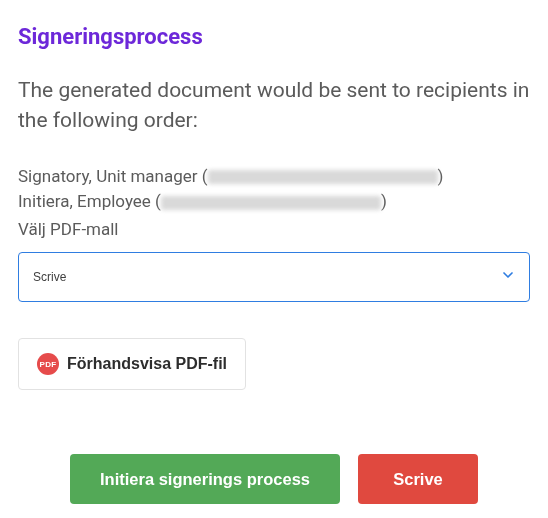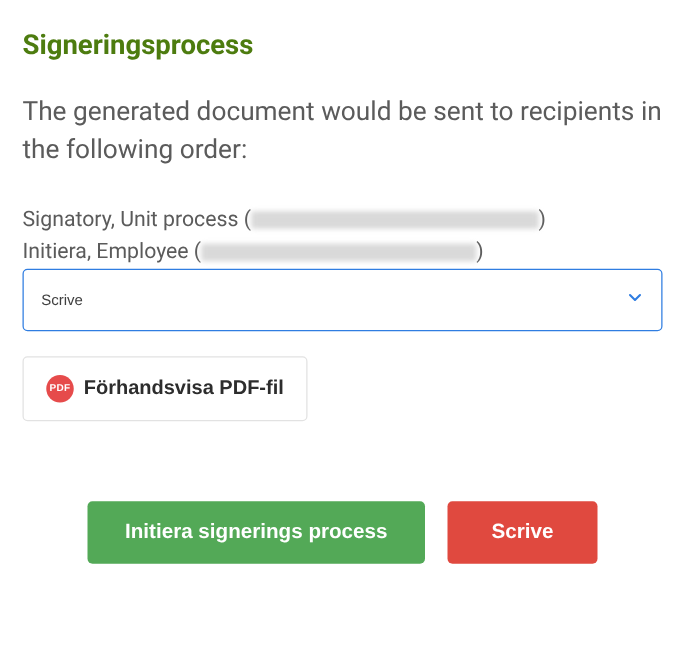--- a/index.html
+++ b/index.html
@@ -7,21 +7,21 @@
       font-family: -apple-system, BlinkMacSystemFont, "Segoe UI", Roboto, "Helvetica Neue", Arial, sans-serif;
       background: #ffffff;
       width: 548px;
       height: 518px;
       padding: 16px 18px;
       color: #3a3a3a;
     }
     .title {
       font-size: 22px;
       font-weight: 700;
-      color: #4d7c0f;
+      color: #6d28d9;
       margin-bottom: 26px;
       margin-top: 8px;
     }
     .intro {
       font-size: 21px;
       color: #5b5b5b;
       line-height: 1.45;
       margin-bottom: 28px;
     }
     .recipients {
@@ -66,21 +66,21 @@
       right: 14px;
       top: 50%;
       transform: translateY(-50%);
       pointer-events: none;
       color: #2f7de1;
     }
     .preview-btn {
       display: inline-flex;
       align-items: center;
       gap: 8px;
-      margin-top: 20px;
+      margin-top: 36px;
       border: 1px solid #e2e2e2;
       background: #fff;
       border-radius: 4px;
       padding: 14px 18px;
       font-size: 16px;
       font-weight: 600;
       color: #2d2d2d;
       cursor: pointer;
     }
     .pdf-badge {
@@ -119,25 +119,26 @@
 <body>
 
 
 
 <h1 class="title">Signeringsprocess</h1>
 
 <p class="intro">The generated document would be sent to recipients in the following order:</p>
 
 <div class="recipients">
   <div class="recipient-row">
-    <span>Signatory, Unit process (</span><span class="blur a"></span><span>)</span>
+    <span>Signatory, Unit manager (</span><span class="blur a"></span><span>)</span>
   </div>
   <div class="recipient-row">
     <span>Initiera, Employee (</span><span class="blur b"></span><span>)</span>
   </div>
+  <div class="select-label">Välj PDF-mall</div>
 </div>
 
 <div class="select-wrap">
   <input class="select-input" type="text" readonly="" value="Scrive" style="">
   <span class="select-caret">
     <svg width="16" height="16" viewBox="0 0 24 24" fill="none" stroke="currentColor" stroke-width="2.5" stroke-linecap="round" stroke-linejoin="round">
         <polyline points="6 9 12 15 18 9"></polyline>
       </svg>
   </span>
 </div>

